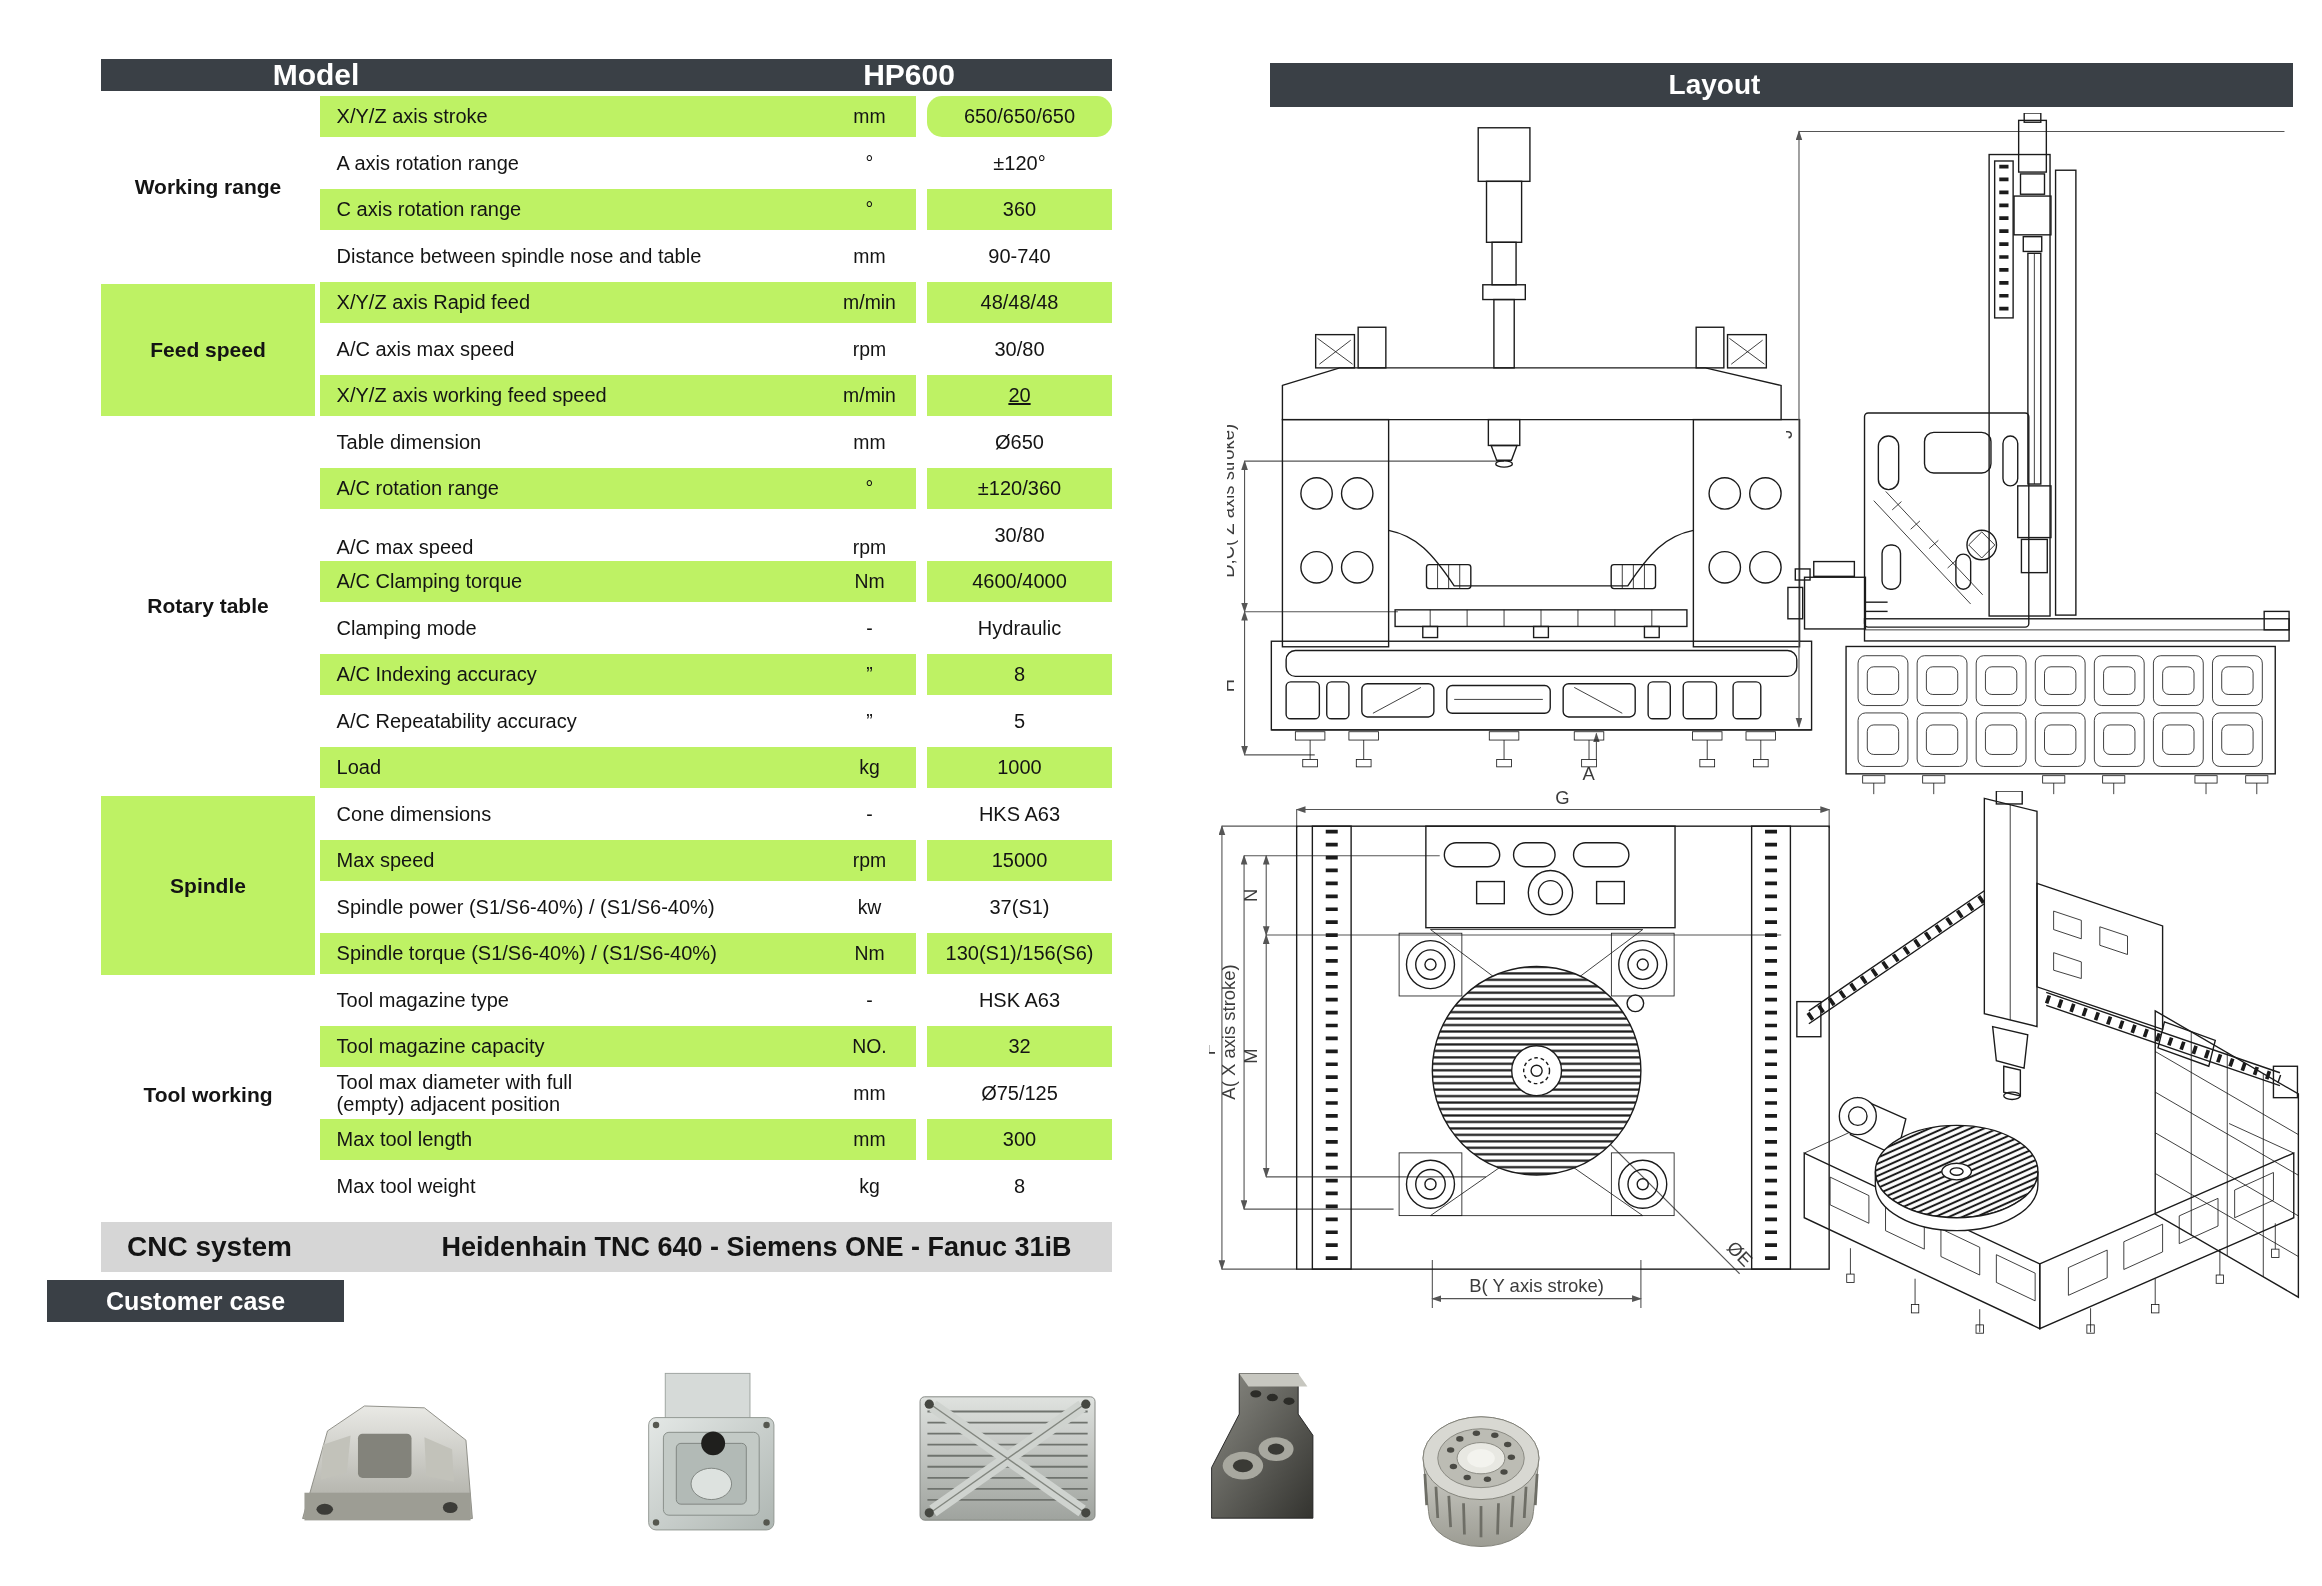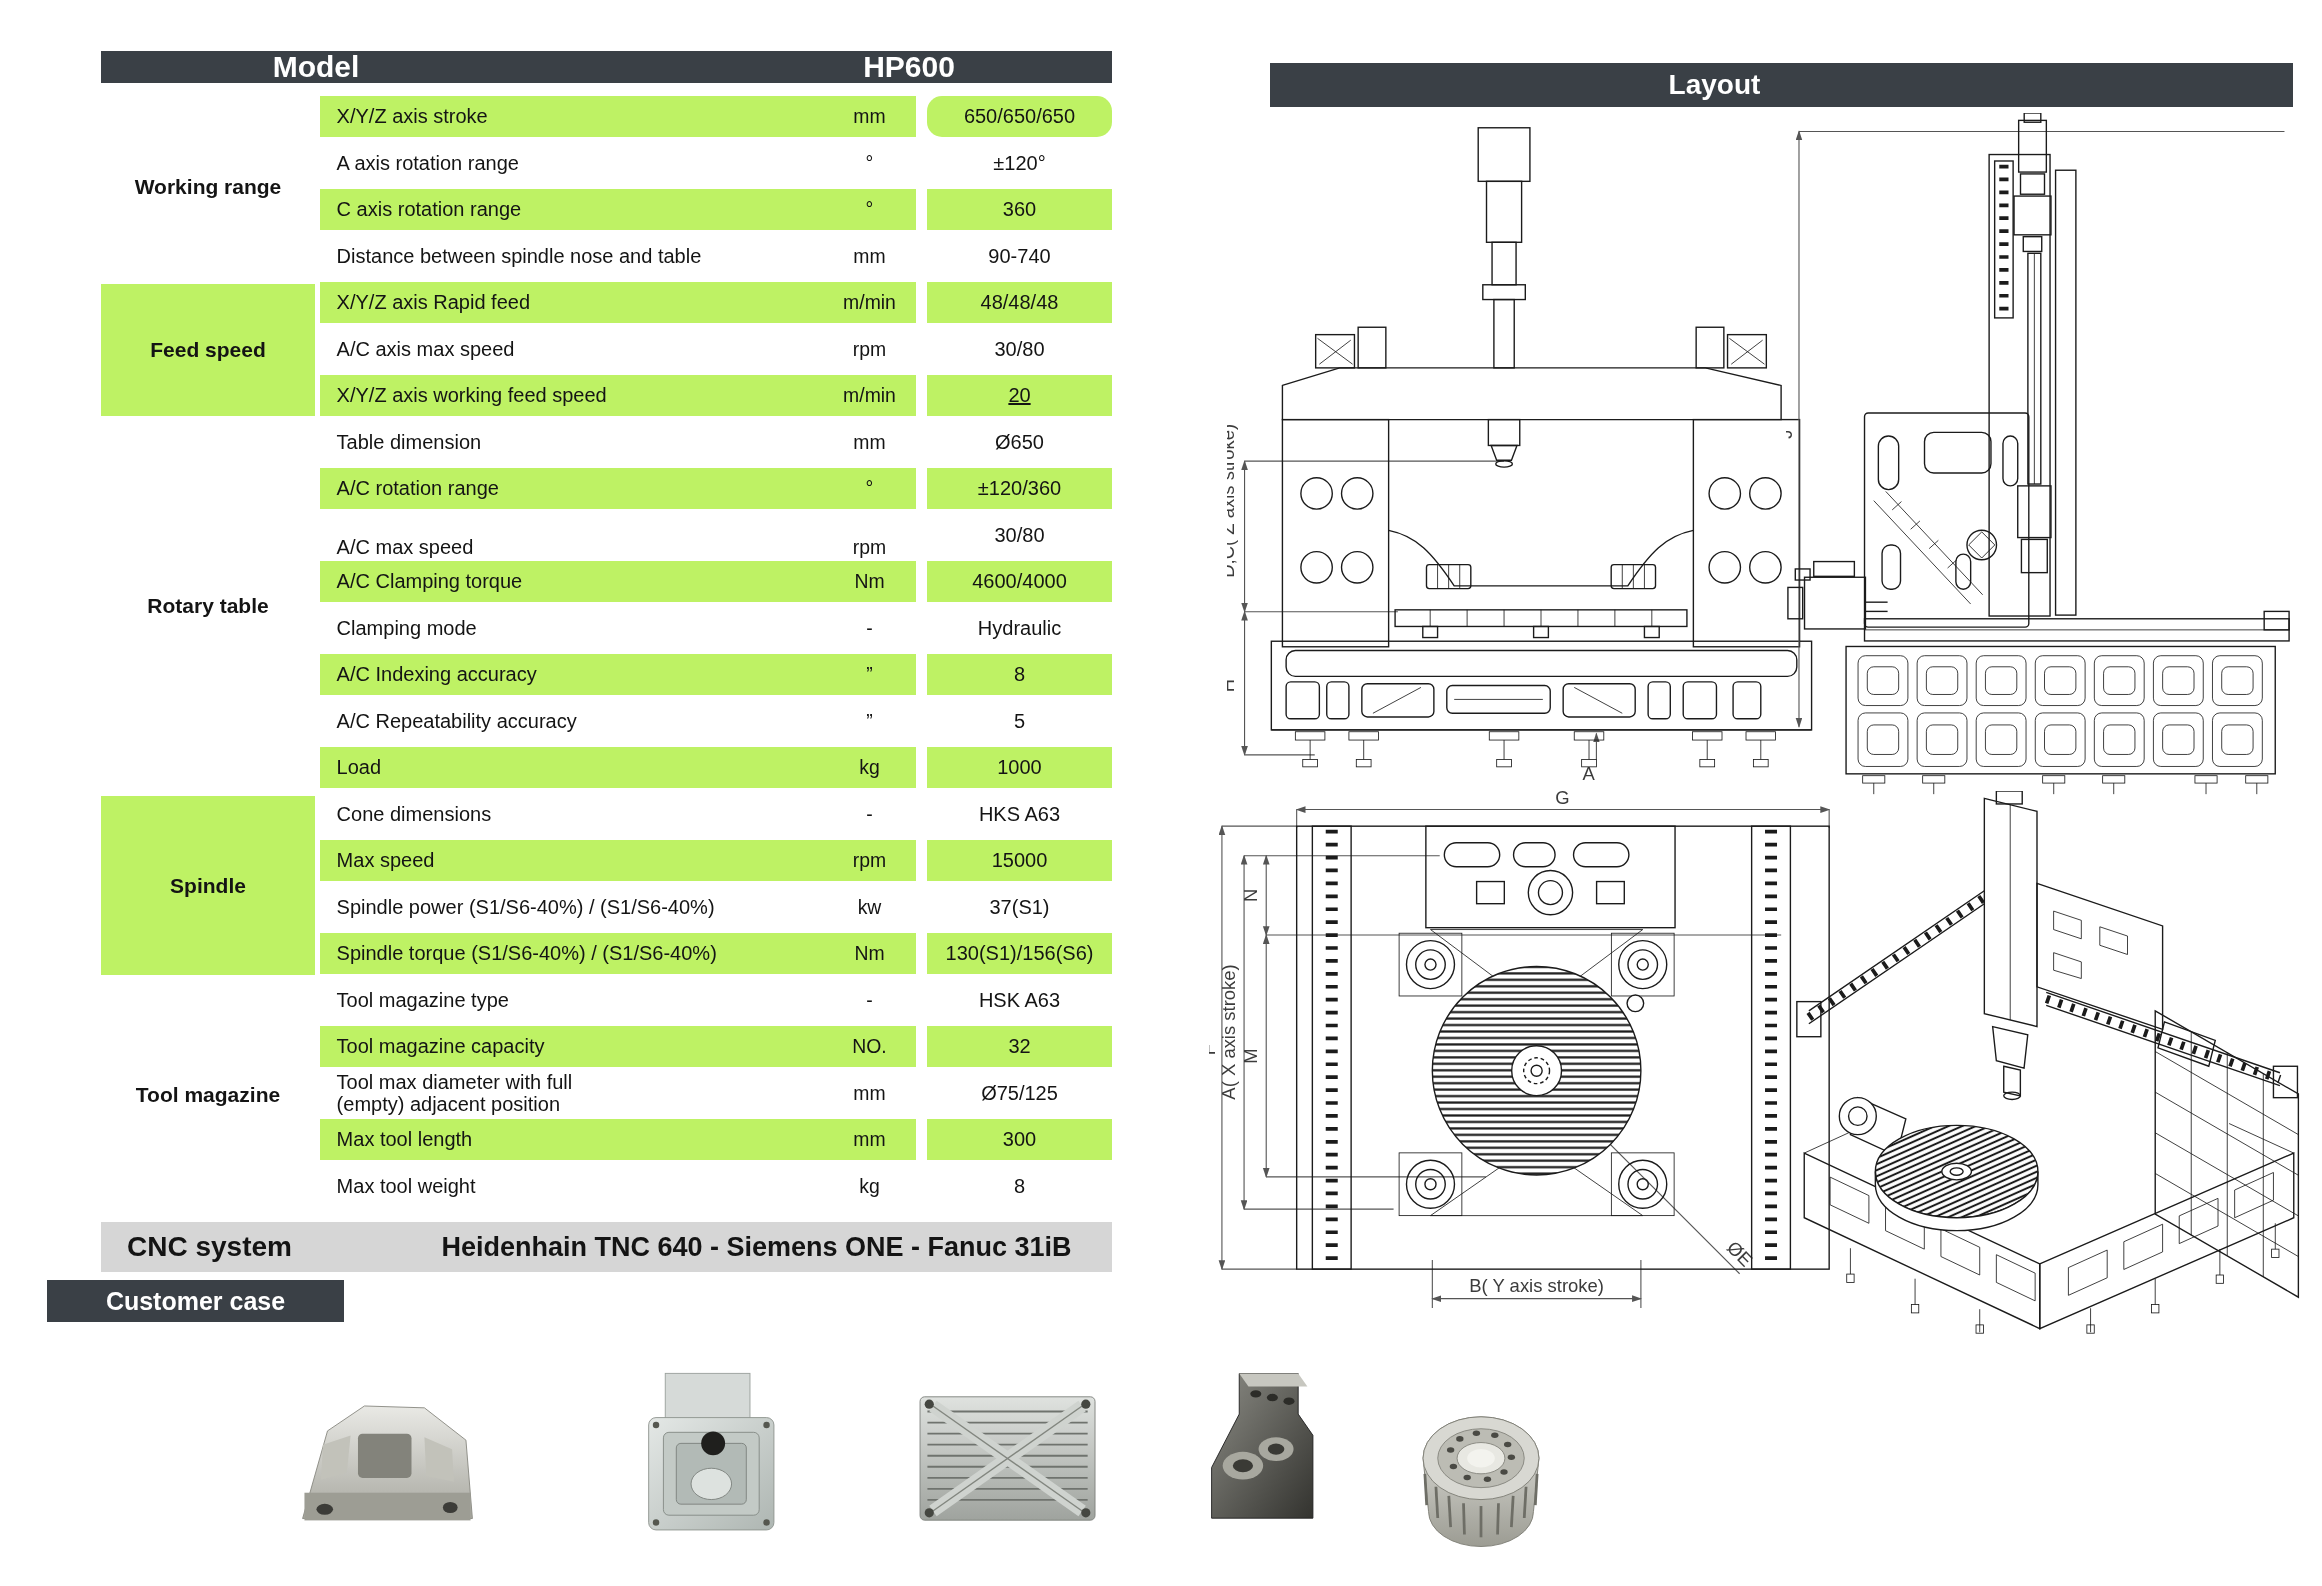--- a/index.html
+++ b/index.html
@@ -1,21 +1,21 @@
 <!DOCTYPE html>
 <html style="font-size:14.8px"><head>
 <meta charset="utf-8">
 <style>
   *{box-sizing:border-box}
   html,body{margin:0;padding:0}
   .page{position:relative;width:2322px;height:1587px;background:#ffffff;overflow:hidden;
         font-family:"Liberation Sans",sans-serif;color:#141414}
   .abs{position:absolute}
   
-  .thead{left:101px;top:51px;width:1011px;height:32px;background:#3a4046}
+  .thead{left:101px;top:59px;width:1011px;height:32px;background:#3a4046}
   .thead span{position:absolute;top:50%;transform:translate(-50%,-50%);color:#fff;font-weight:700;font-size:30px;white-space:nowrap}
   #rows{left:101px;top:96px;width:1011px;height:1117px}
   .cat{position:absolute;left:0;width:214px;display:flex;align-items:center;justify-content:center;
        font-weight:700;font-size:21px;text-align:center}
   .blk{position:absolute;height:41px}
   .sh{background:#bef264}
   .spec{left:219px;width:596px;display:flex;align-items:center}
   .spec-t{padding-left:16.6px;font-size:20px;line-height:1.08;white-space:pre-line}
   .unit-t{position:absolute;left:503px;top:0;width:93px;height:100%;display:flex;align-items:center;justify-content:center;font-size:19.4px}
   .val{left:826px;width:185px;display:flex;align-items:center;justify-content:center;font-size:20px}
@@ -175,21 +175,21 @@
       <div class="blk spec sh" style="top: 1023px;">
         <span class="spec-t">Max tool length</span>
         <span class="unit-t">mm</span>
       </div>
       <div class="blk val sh" style="top: 1023px;">300</div>
       <div class="blk spec" style="top: 1070px;">
         <span class="spec-t">Max tool weight</span>
         <span class="unit-t">kg</span>
       </div>
       <div class="blk val" style="top: 1070px;">8</div>
-      <div class="cat" style="top: 886px; height: 225px;">Tool magazine</div>
+      <div class="cat" style="top: 886px; height: 225px;">Tool working</div>
     </div>
 
   <div class="abs cnc">
     <span class="lbl">CNC system</span>
     <span class="v">Heidenhain TNC 640 - Siemens ONE - Fanuc 31iB</span>
   </div>
 
   <div class="abs banner" id="layout-banner">
     <span>Layout</span>
   </div>

